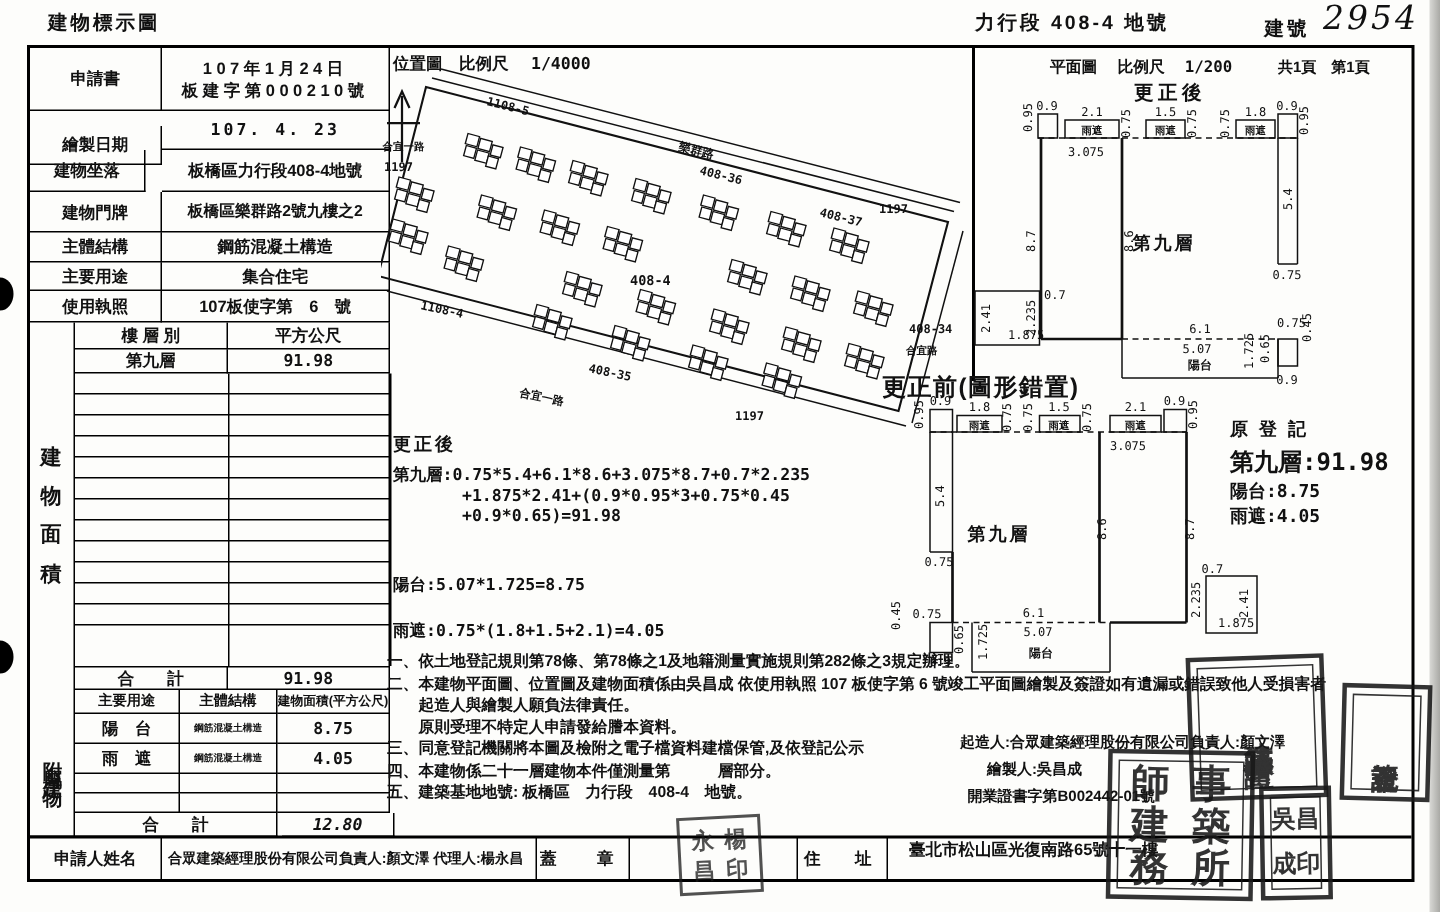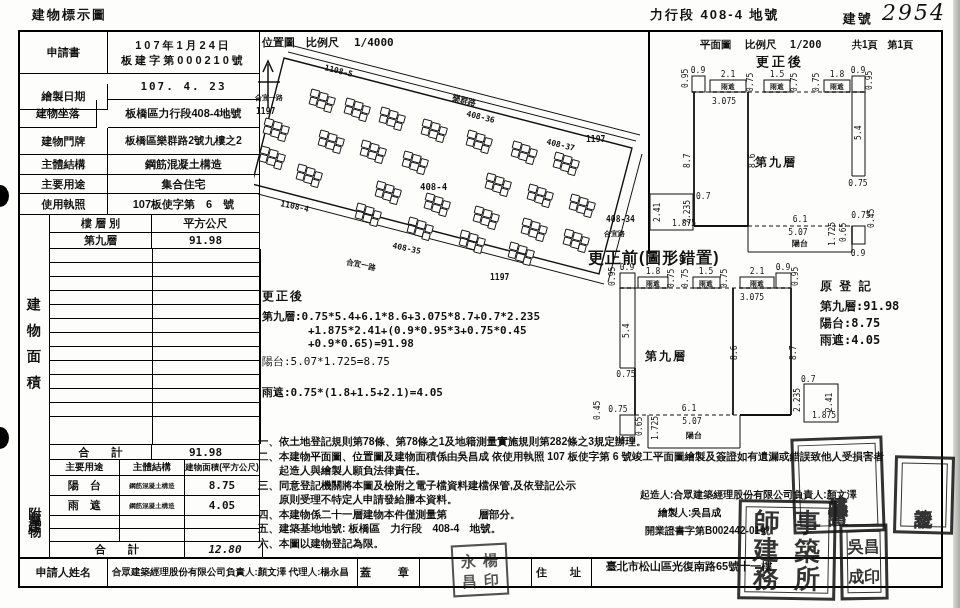--- a/index.html
+++ b/index.html
@@ -207,21 +207,21 @@
         <text x="350" y="202" class="cjk" font-size="7">合宜路</text>
       </g>
     </svg>
   </div>
 
   <div class="abs" style="left:262px;top:288px;">
     <div style="font-size:12px;font-weight:bold;letter-spacing:2px;">更正後</div>
     <div class="mono" style="font-size:11px;font-weight:bold;margin-top:4px;">第九層:0.75*5.4+6.1*8.6+3.075*8.7+0.7*2.235</div>
     <div class="mono" style="font-size:11px;font-weight:bold;margin-left:46px;">+1.875*2.41+(0.9*0.95*3+0.75*0.45</div>
     <div class="mono" style="font-size:11px;font-weight:bold;margin-left:46px;">+0.9*0.65)=91.98</div>
-    <div class="mono" style="font-size:11px;font-weight:normal;margin-top:4px;">陽台:5.07*1.725=8.75</div>
+    <div class="mono" style="font-size:11px;font-weight:bold;margin-top:32px;">陽台:5.07*1.725=8.75</div>
     <div class="mono" style="font-size:11px;font-weight:bold;margin-top:16px;">雨遮:0.75*(1.8+1.5+2.1)=4.05</div>
   </div>
 
   <div class="abs" style="left:700px;top:38px;font-size:10.5px;font-weight:bold;">
     <span>平面圖</span>　
     <span>比例尺</span>　
     <span class="mono">1/200</span>
   </div>
   <div class="abs" style="left:852px;top:38px;font-size:10px;font-weight:bold;">共1頁　第1頁</div>
   <div class="abs" style="left:756px;top:53px;font-size:13px;font-weight:bold;letter-spacing:3px;">更正後</div>
@@ -340,34 +340,33 @@
         <text x="215" y="122">0.7</text>
         <text x="214" y="152" transform="rotate(-90 214 152)">2.235</text>
         <text x="246" y="152" transform="rotate(-90 246 152)">2.41</text>
         <text x="226" y="158">1.875</text>
       </g>
     </svg>
   </div>
 
   <div class="abs" style="left:820px;top:278px;">
     <div style="font-size:12px;font-weight:bold;letter-spacing:2px;">原 登 記</div>
-    <div class="mono" style="font-size:12px;font-weight:bold;margin-top:3px;">第九層:91.98</div>
+    <div class="mono" style="font-size:16px;font-weight:bold;margin-top:3px;">第九層:91.98</div>
     <div class="mono" style="font-size:12px;font-weight:bold;">陽台:8.75</div>
     <div class="mono" style="font-size:12px;font-weight:bold;">雨遮:4.05</div>
   </div>
 
   <div class="abs notes" style="left:258px;top:434px;width:690px;">
     <div>一、依土地登記規則第78條、第78條之1及地籍測量實施規則第282條之3規定辦理。</div>
     <div>二、本建物平面圖、位置圖及建物面積係由吳昌成 依使用執照  107 板使字第  6  號竣工平面圖繪製及簽證如有遺漏或錯誤致他人受損害者</div>
     <div>　　起造人與繪製人願負法律責任。</div>
+    <div>　　原則受理不特定人申請發給謄本資料。</div>
     <div>三、同意登記機關將本圖及檢附之電子檔資料建檔保管,及依登記公示</div>
-    <div>　　原則受理不特定人申請發給謄本資料。</div>
     <div>四、本建物係二十一層建物本件僅測量第　　　層部分。</div>
     <div>五、建築基地地號: 板橋區　力行段　408-4　地號。</div>
-    <div>六、本圖以建物登記為限。</div>
   </div>
   <div class="abs" style="left:640px;top:488px;font-size:10px;font-weight:bold;white-space:nowrap;">起造人:合眾建築經理股份有限公司負責人:顏文澤</div>
   <div class="abs" style="left:658px;top:506px;font-size:10px;font-weight:bold;">繪製人:吳昌成</div>
   <div class="abs" style="left:645px;top:524px;font-size:10px;font-weight:bold;">開業證書字第B002442-01號</div>
 
   <div class="seal" style="left:792px;top:437px;width:92px;height:96px;transform:rotate(-2deg);">
     <div class="in" style="font-size:20px;writing-mode:vertical-rl;letter-spacing:2px;line-height:1.1;">
       <span class="sealch" style="flex:none;">建</span>
         <span class="sealch" style="flex:none;">築</span>
         <span class="sealch" style="flex:none;">師</span>

